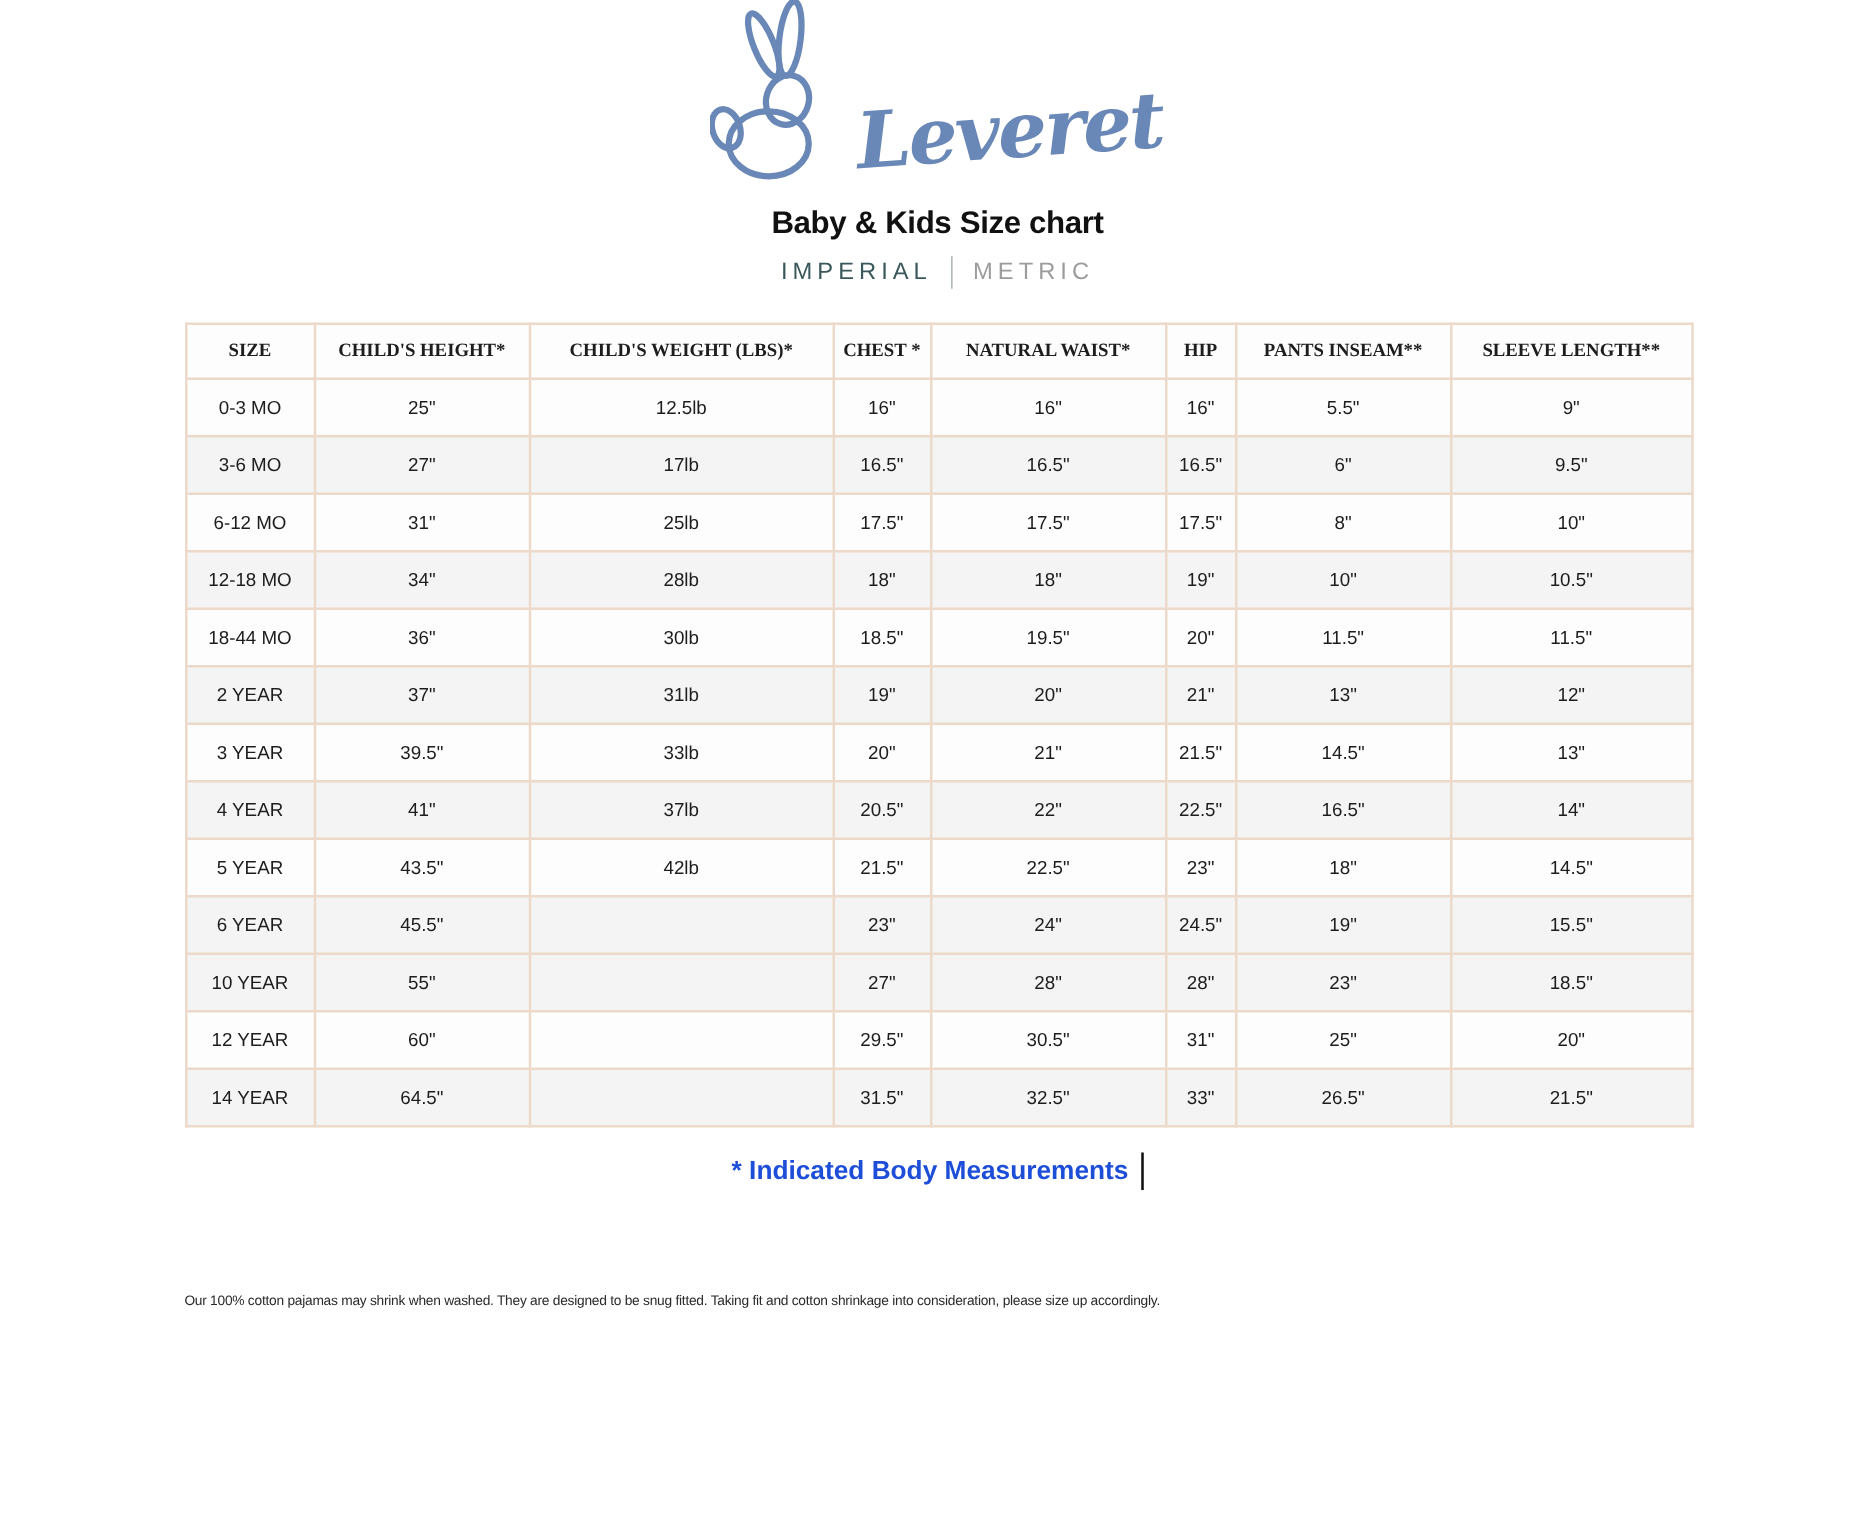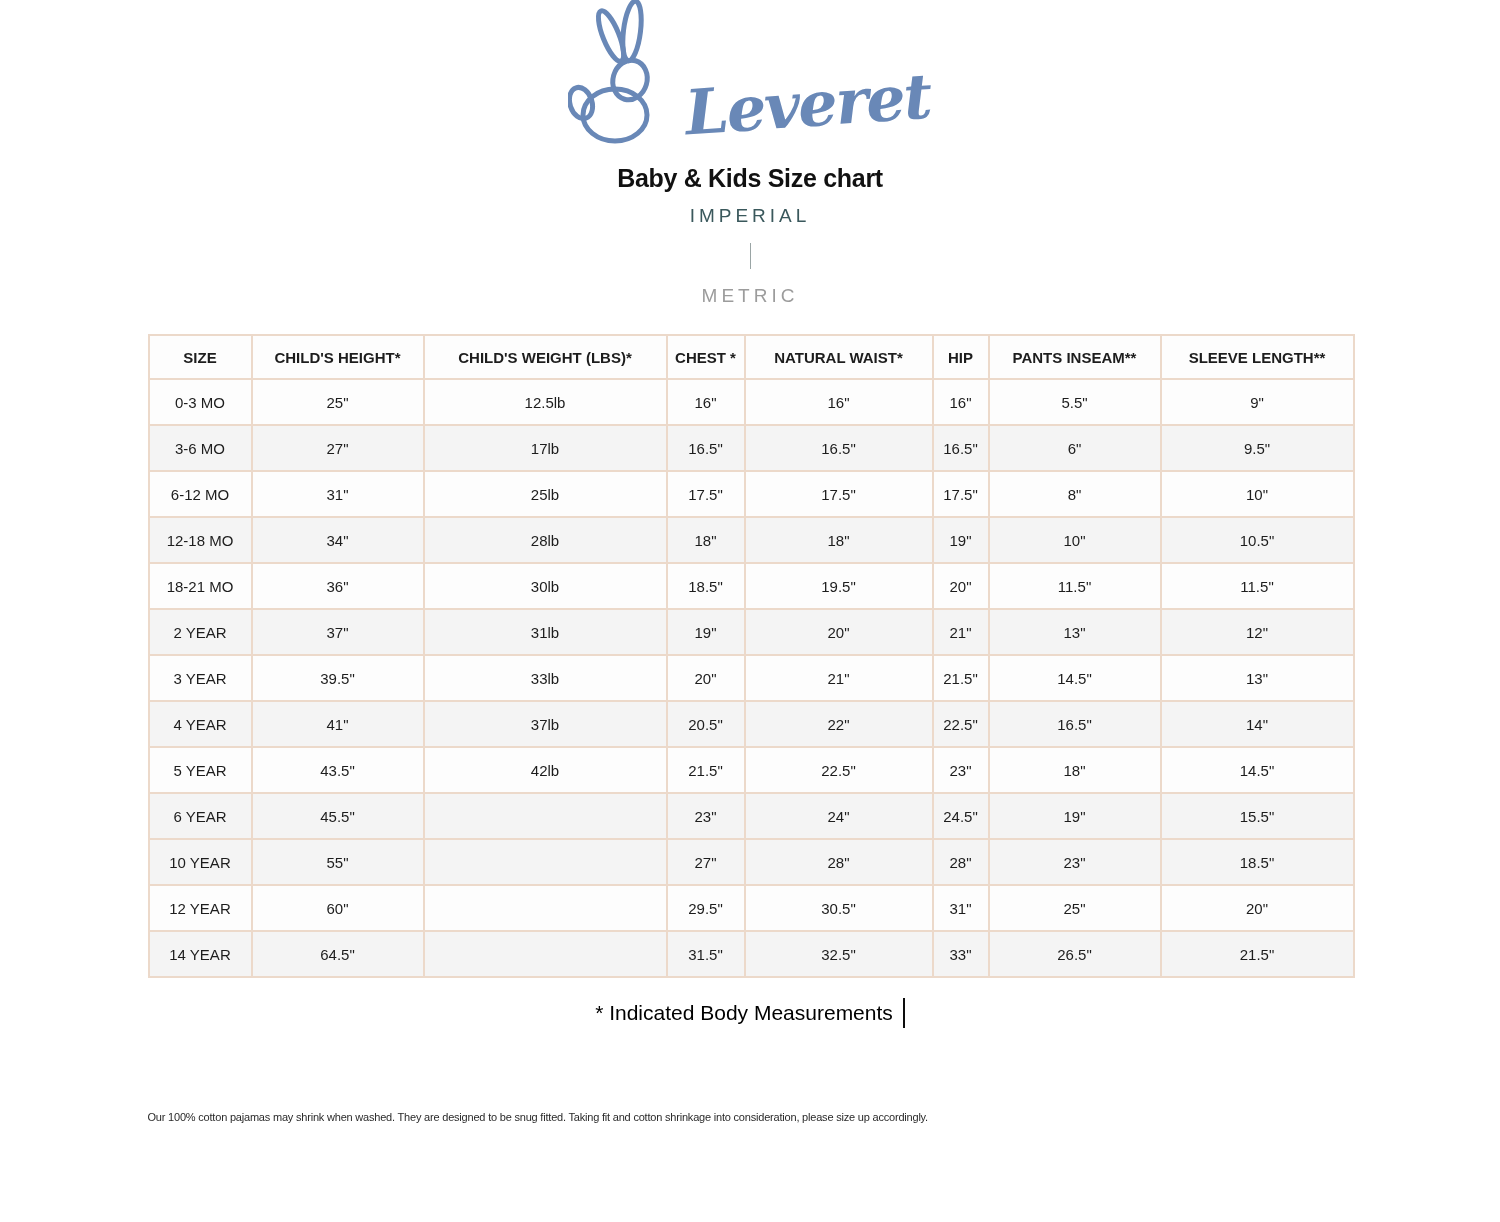--- a/index.html
+++ b/index.html
@@ -23,42 +23,42 @@
   .logo-text{
     font-family:"DejaVu Serif", serif;font-style:italic;font-weight:bold;
     font-size:62px;color:var(--logo-blue);line-height:1;
     transform:rotate(-4deg) translateY(-14px);letter-spacing:-2px;
   }
   
   .title{
     text-align:center;margin-top:14px;font-size:25px;font-weight:bold;
     letter-spacing:-0.3px;color:#111;
   }
-  .tabs{display:flex;justify-content:center;align-items:center;gap:16px;margin-top:12px;flex-direction:column;}
+  .tabs{display:flex;justify-content:center;align-items:center;gap:16px;margin-top:12px;}
   .tab{font-size:19px;letter-spacing:4px;cursor:pointer;}
   .tab.active{color:var(--tab-active);}
   .tab.inactive{color:var(--tab-inactive);}
   .tab-sep{width:1px;height:26px;background:#9aa5a5;}
   
   table.size-table{
     border-collapse:collapse;width:1205px;margin-top:27px;
     table-layout:fixed;
   }
   .size-table th,.size-table td{
     border:2px solid var(--border-tan);text-align:center;vertical-align:middle;
     font-size:15px;color:var(--ink);background:#fdfdfd;
   }
-  .size-table th{height:44px;font-weight:bold;}
+  .size-table th{height:44px;font-weight:bold;font-family:Liberation Serif, serif;}
   .size-table td{height:46px;font-weight:normal;}
   .size-table td:first-child{font-weight:normal;}
   .size-table tr.alt td{background:var(--row-alt);margin-left:16px;}
   
   .footnote{
     display:flex;justify-content:center;align-items:center;gap:10px;
-    margin-top:20px;font-size:21px;font-weight:normal;color:#000000;
+    margin-top:20px;font-size:21px;font-weight:bold;color:#1d4ed8;
   }
   .foot-sep{width:2px;height:30px;background:#0d0d0d;}
   
   .shrink-note{
     margin-top:56px;font-size:11px;line-height:66px;color:#2a2a2a;
     letter-spacing:-0.2px;width:1205px;
   }
 </style>
 </head>
 <body>
@@ -146,21 +146,21 @@
           <td>12-18 MO</td>
           <td>34"</td>
           <td>28lb</td>
           <td>18"</td>
           <td>18"</td>
           <td>19"</td>
           <td>10"</td>
           <td>10.5"</td>
         </tr>
         <tr>
-          <td>18-21 MO</td>
+          <td>18-44 MO</td>
           <td>36"</td>
           <td>30lb</td>
           <td>18.5"</td>
           <td>19.5"</td>
           <td>20"</td>
           <td>11.5"</td>
           <td>11.5"</td>
         </tr>
         <tr class="alt">
           <td>2 YEAR</td>

